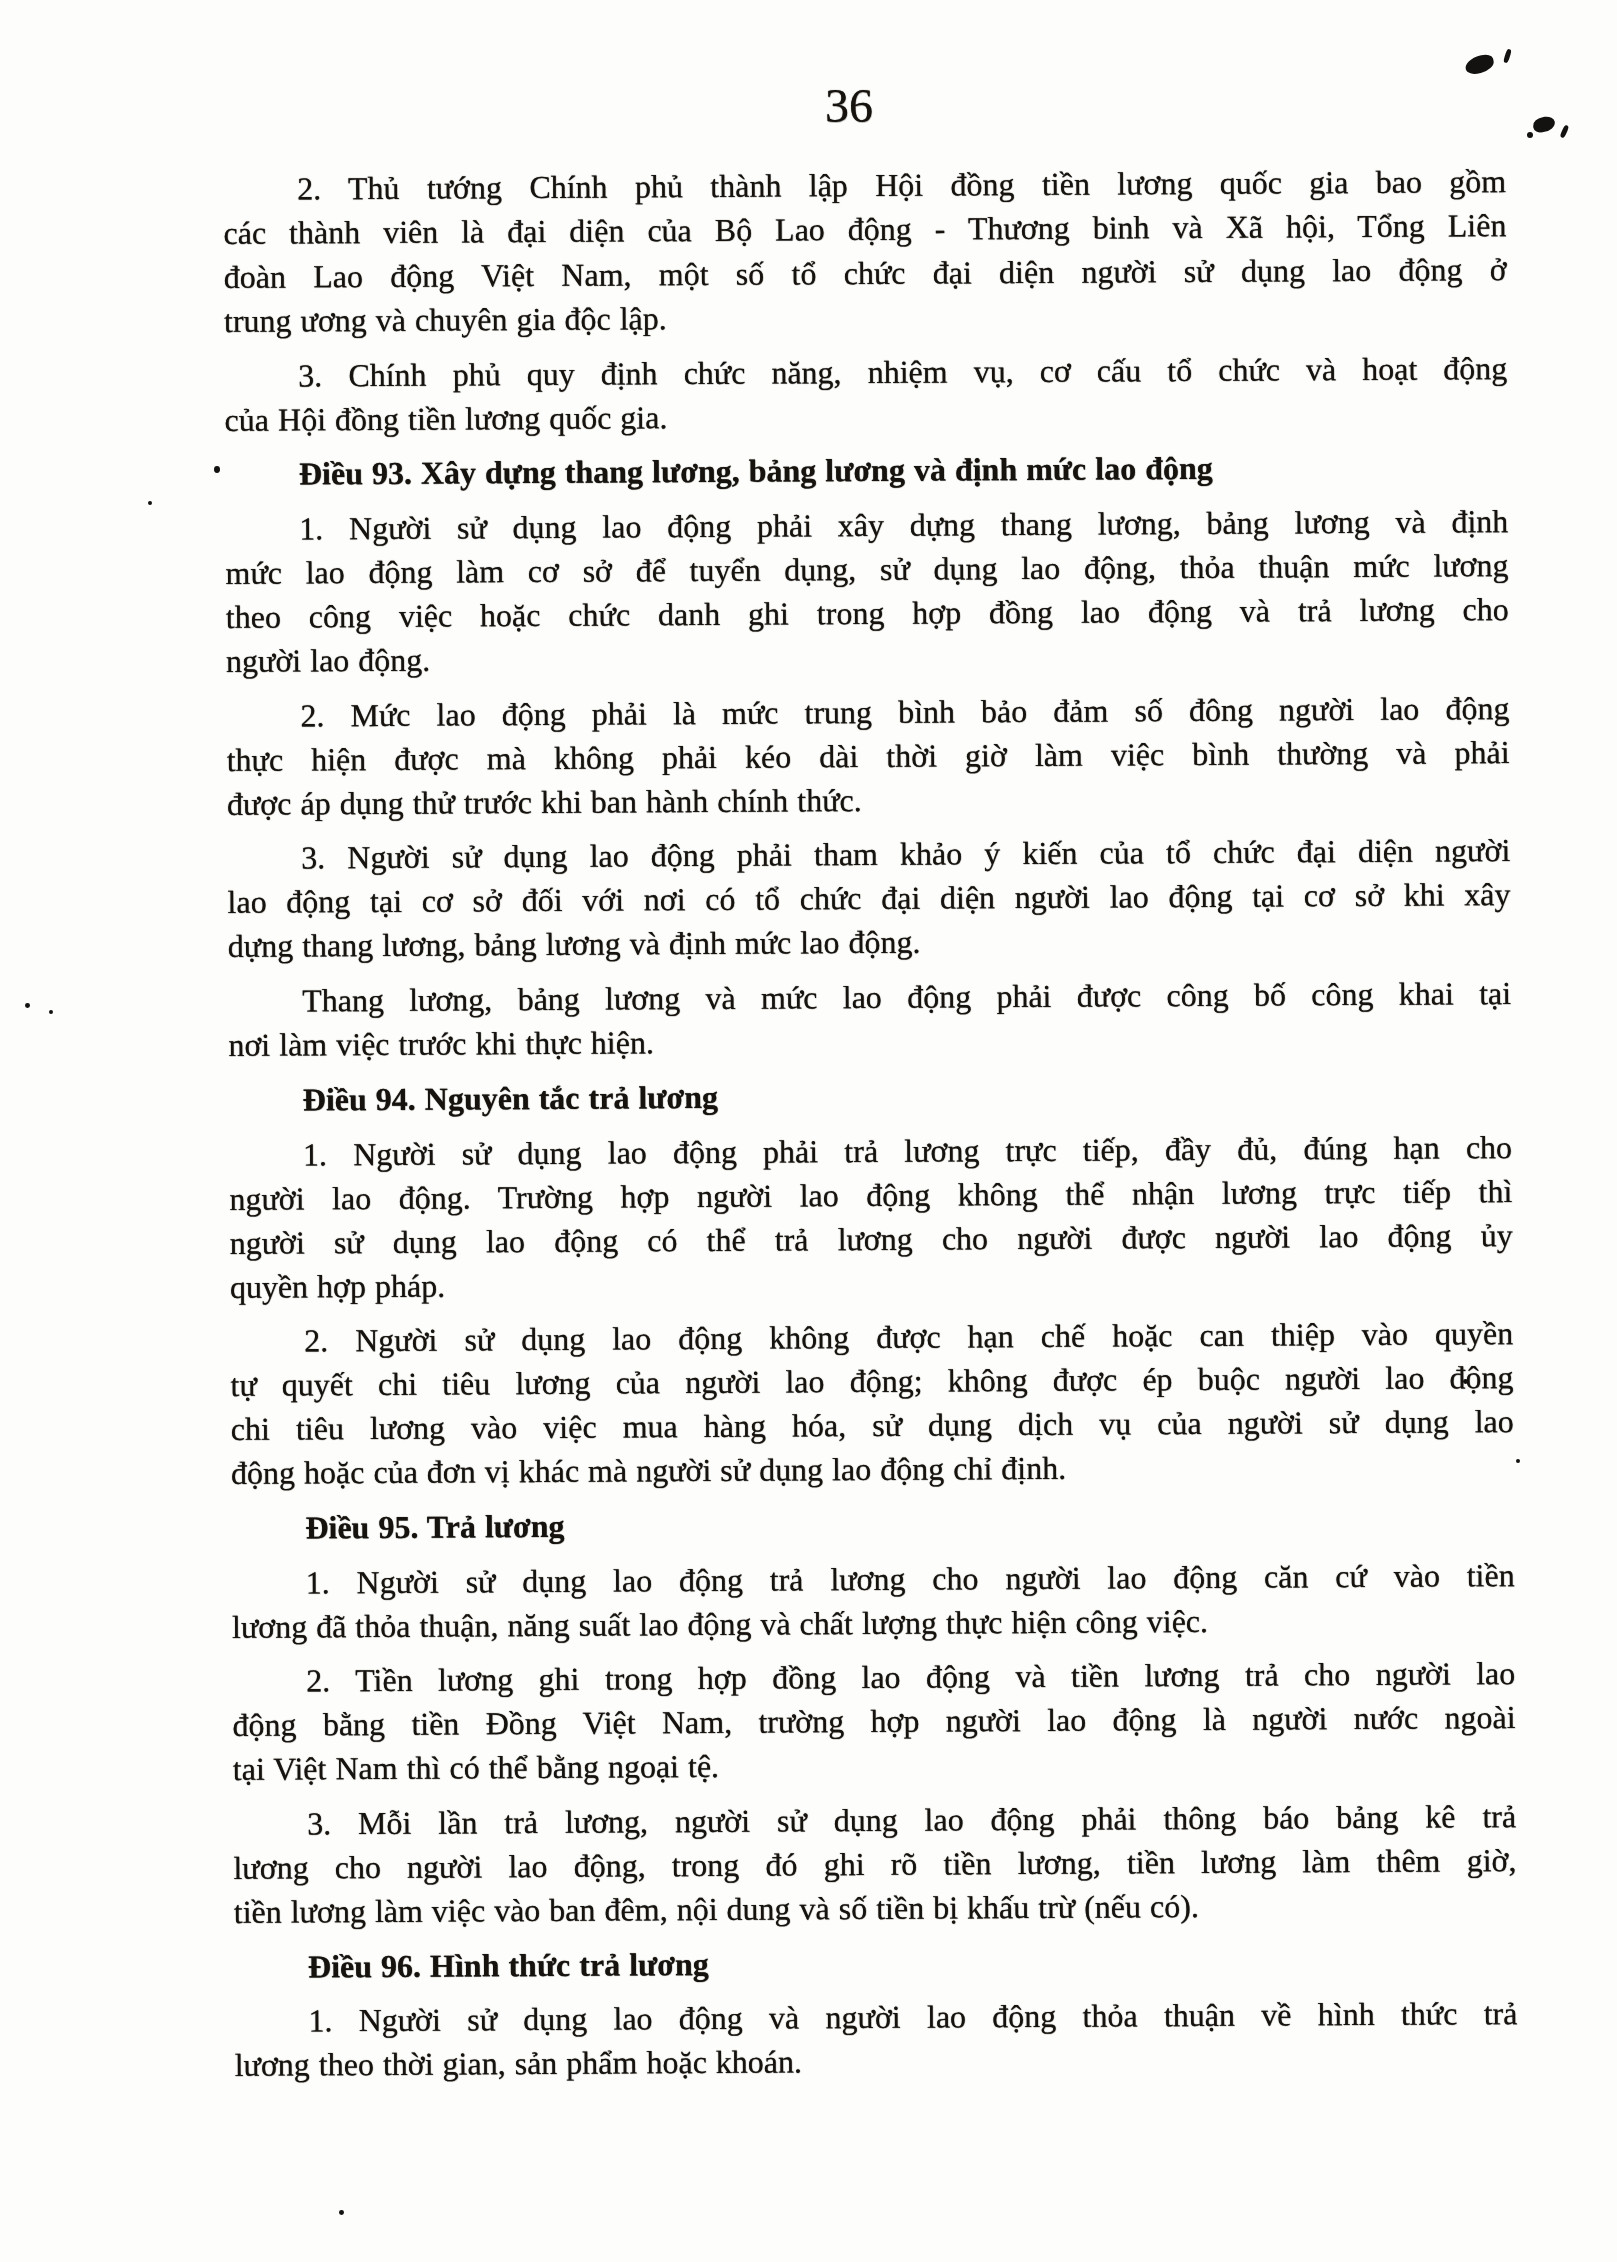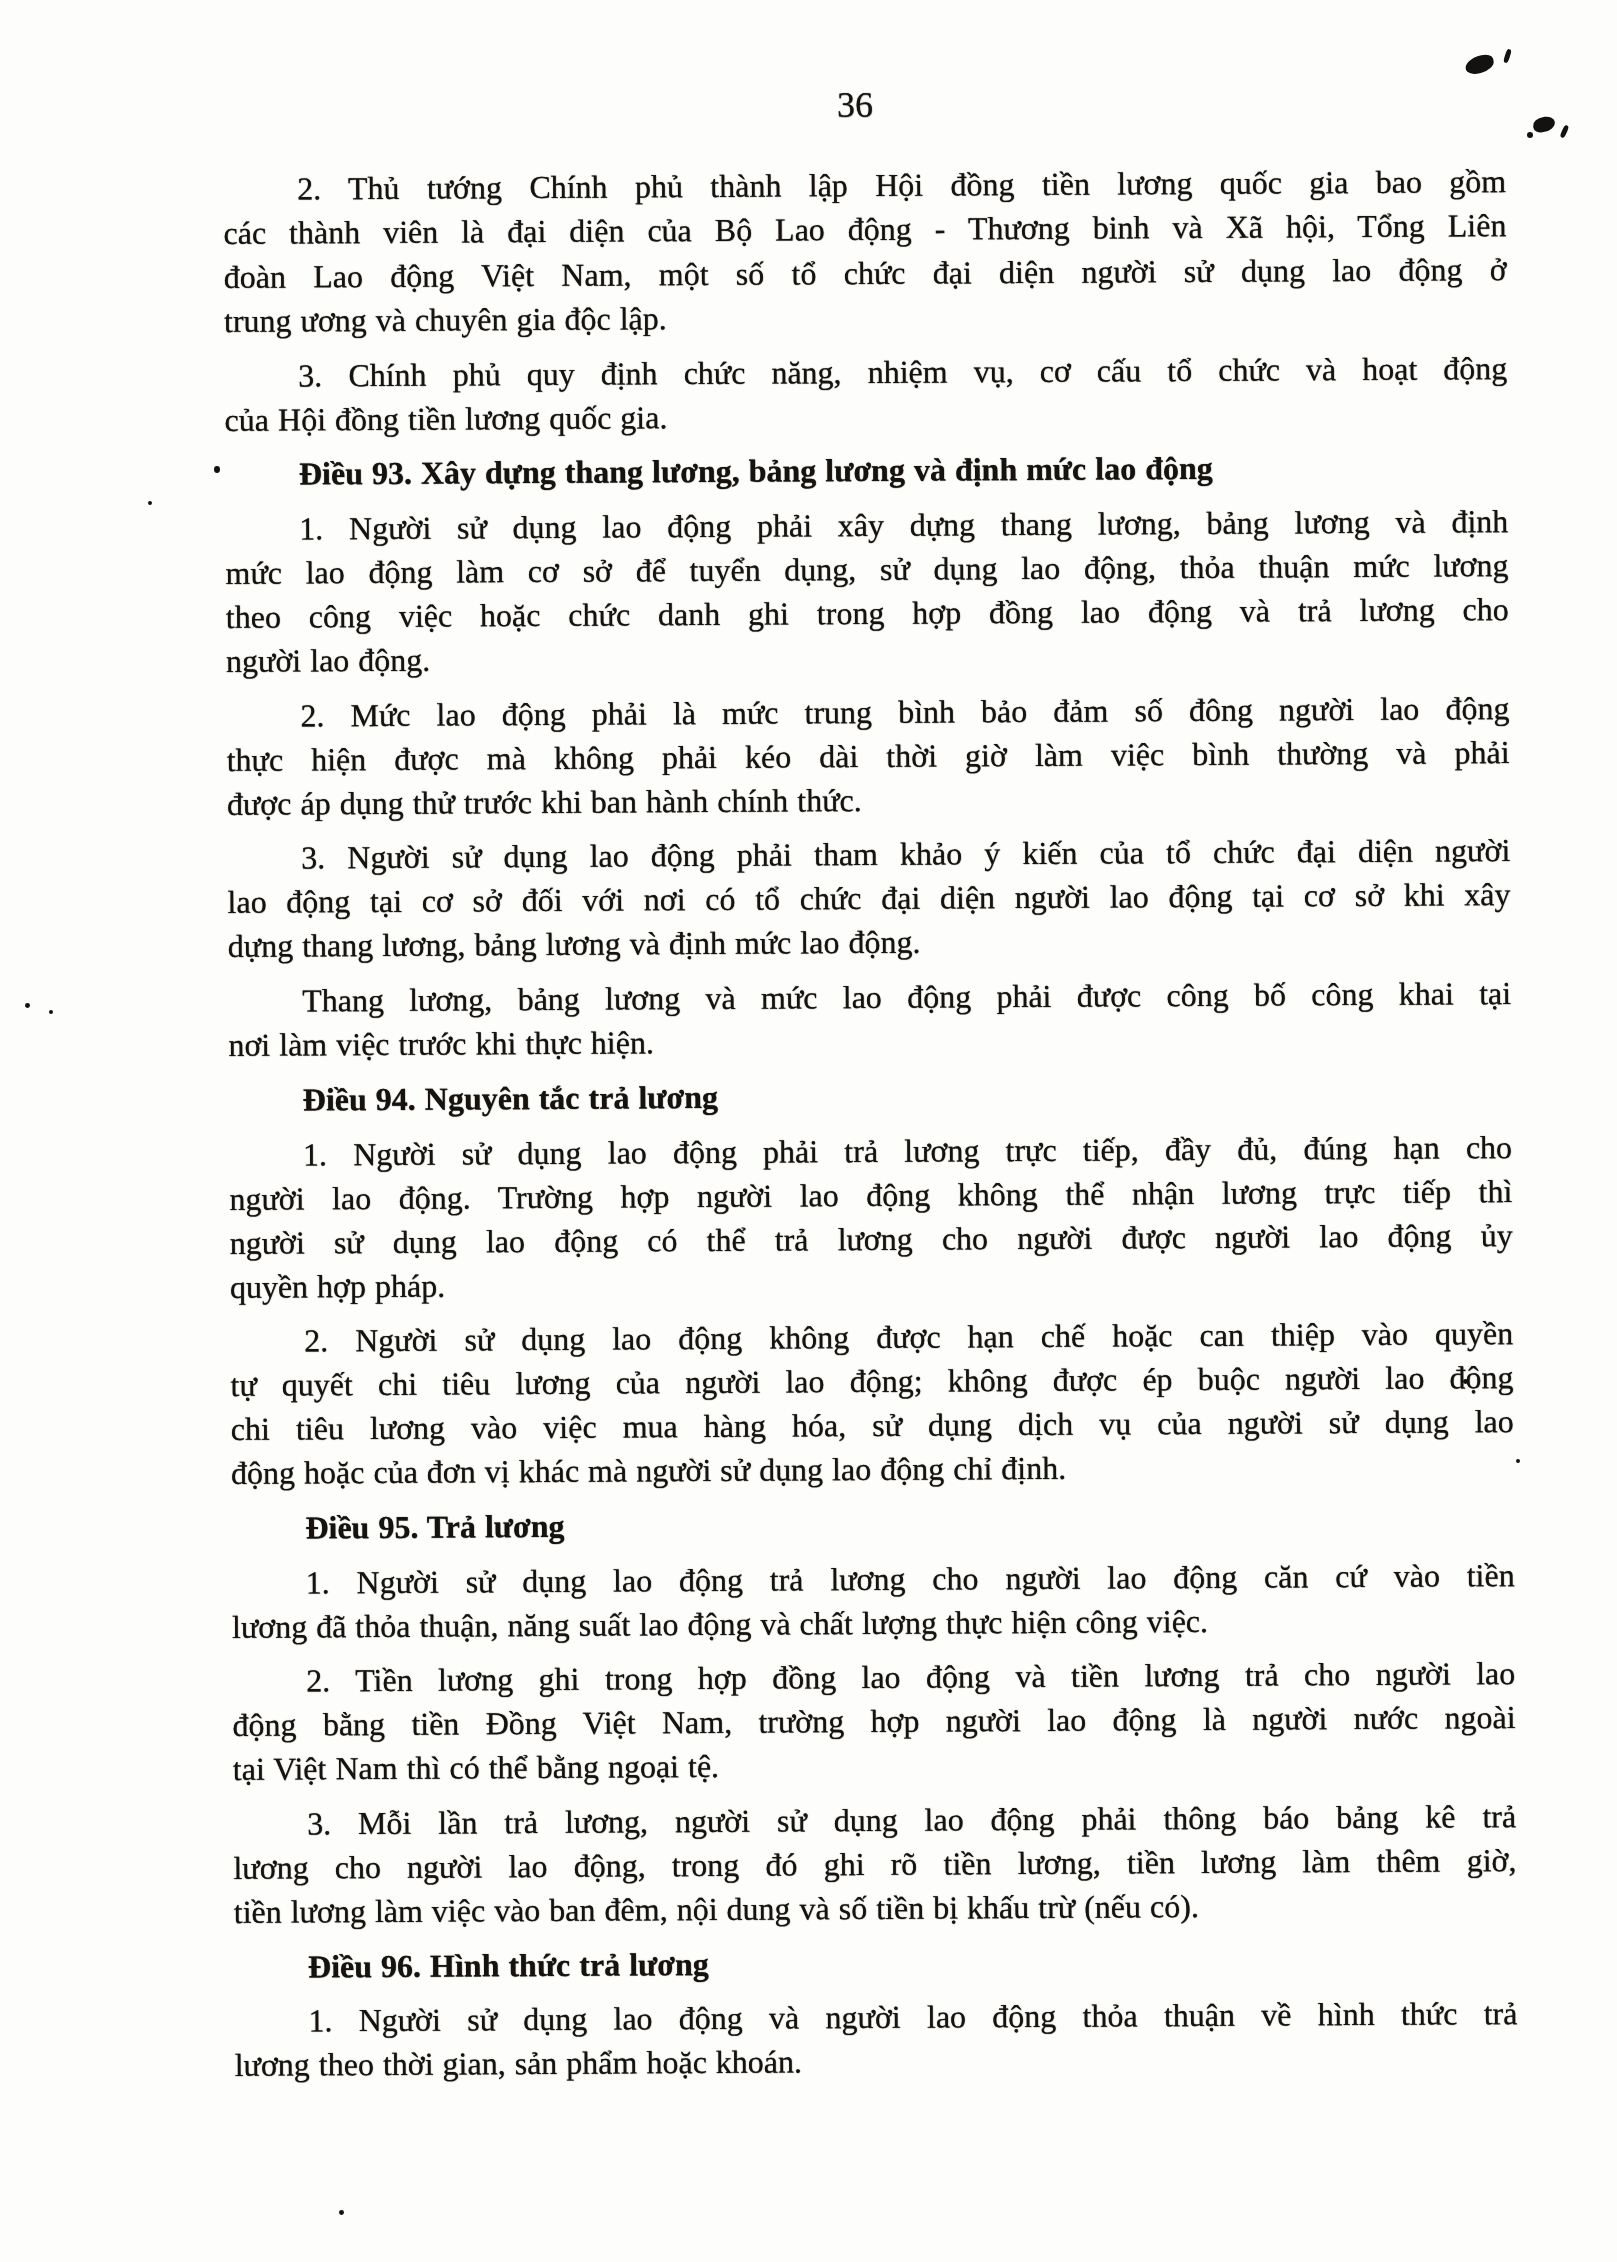--- a/index.html
+++ b/index.html
@@ -11,21 +11,21 @@
     overflow:hidden;
   }
   .ink {
     color:#16130f;
     text-shadow: 0 0 1px rgba(22,19,15,.75), 0.5px 0.5px 0 rgba(22,19,15,.22);
   }
   .page-num {
     position:absolute;
     left:825px; top:86px;
     font-family:"Liberation Serif","DejaVu Serif",serif;
-    font-size:36px; line-height:39px;margin-left:12px;
+    font-size:48px; line-height:39px;
   }
   .content {
     position:absolute;
     left:223px; top:163px;
     width:1283px;
     transform:rotate(-0.35deg);
     transform-origin:50% 0;
     font-family:"Liberation Serif","DejaVu Serif",serif;
     font-size:32px;
     line-height:44px;

